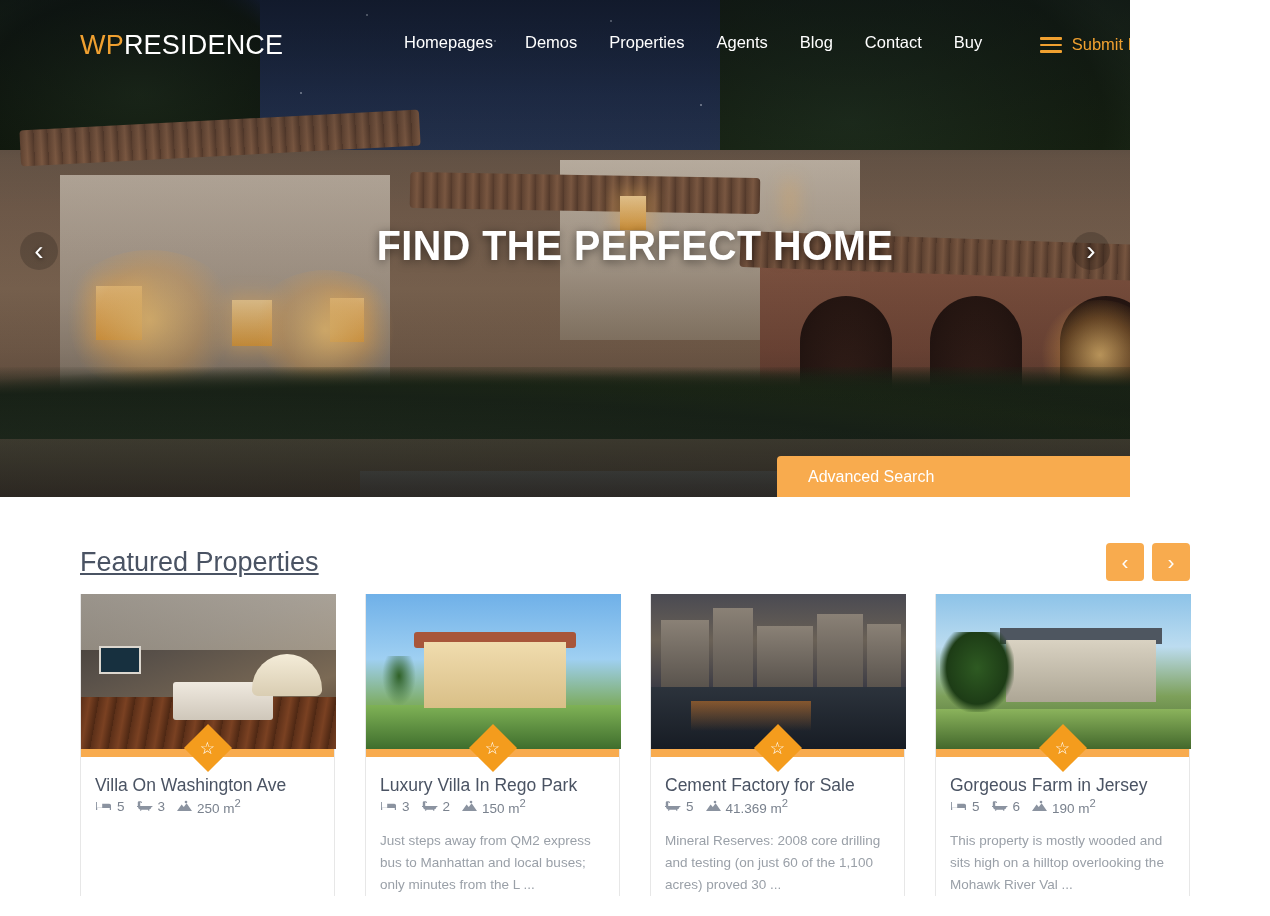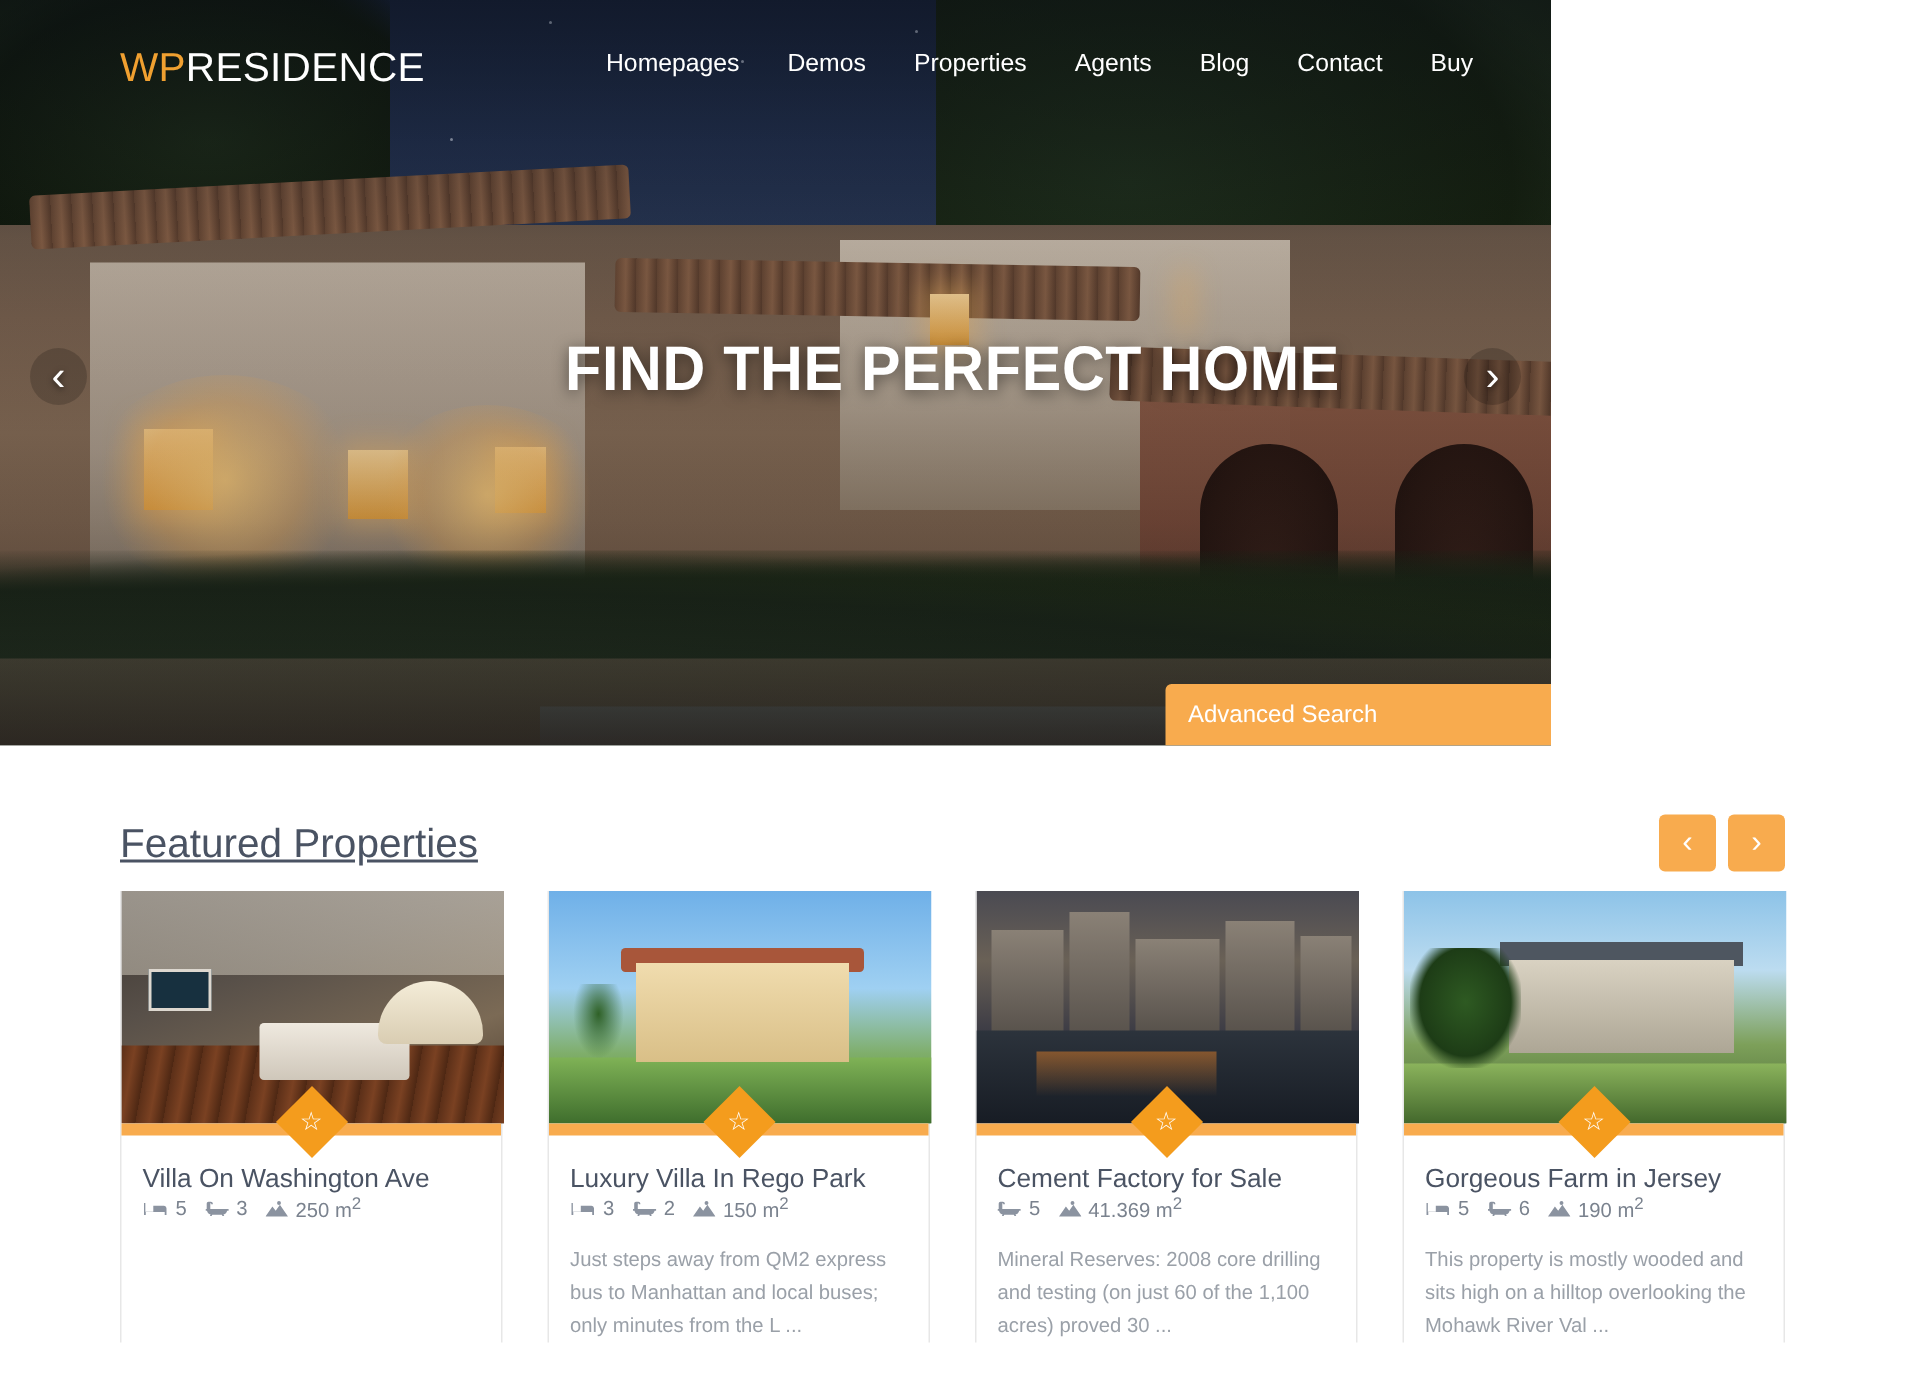--- a/index.html
+++ b/index.html
@@ -6,21 +6,21 @@
   html, body {
     width: 1270px; height: 916px;
     font-family: "Liberation Sans", sans-serif;
     background: #ffffff;
     overflow: hidden;
   }
 
   
   .hero {
     position: relative;
-    width: 1034px; height: 497px;
+    width: 1130px; height: 497px;
     overflow: hidden;
     background: #15223a;
   }
   .hero-photo { position: absolute; inset: 0; }
   
   .sky {
     position: absolute; left: 0; top: 0; width: 1270px; height: 210px;
     background: linear-gradient(180deg, #1b2740 0%, #243352 45%, #2c3a55 100%);
   }
   .star { position: absolute; width: 2px; height: 2px; background: #cfd8e8; border-radius: 50%; opacity: .75; }
@@ -144,21 +144,21 @@
     text-shadow: 0 1px 4px rgba(0,0,0,.6);
   }
   .slider-prev { left: 20px; }
   .slider-next { right: 20px; }
 
   
   .adv-search {
     position: absolute; left: 777px; top: 456px; width: 413px; height: 41px;
     background: #f8ab4e; border-radius: 4px 4px 0 0; z-index: 26;
     display: flex; align-items: center; justify-content: space-between;
-    padding: 0 15px; cursor: pointer;
+    padding: 0 31px; cursor: pointer;
   }
   .adv-search-label { color: #ffffff; font-size: 16px; }
   .caret-up {
     width: 0; height: 0; margin-right: 4px;
     border-left: 7px solid transparent; border-right: 7px solid transparent;
     border-bottom: 7px solid #ffffff;
   }
 
   
   .section { position: absolute; left: 0; top: 497px; width: 1270px; height: 419px; background: #ffffff; }

